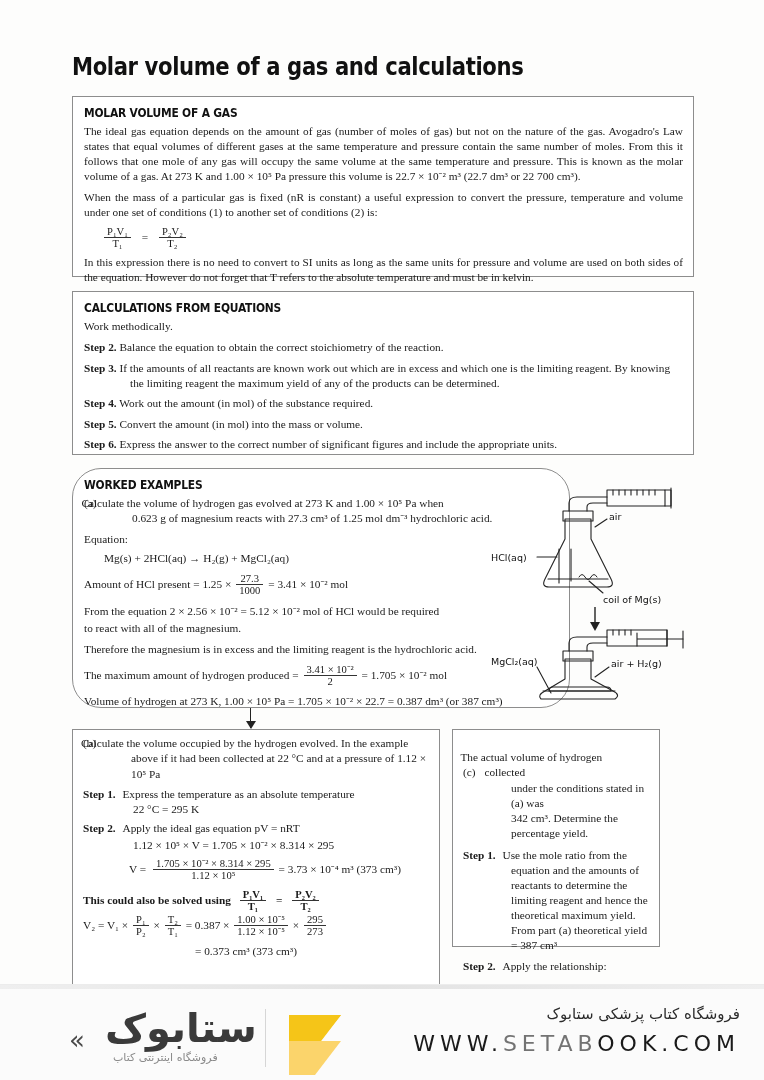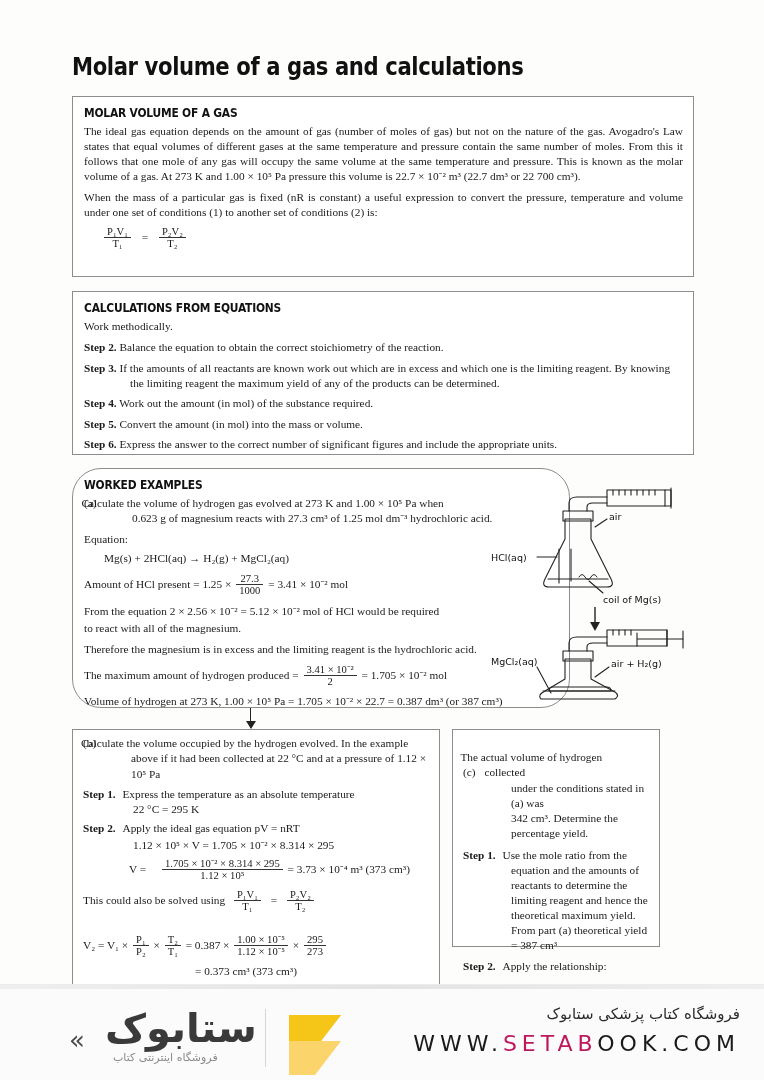--- a/index.html
+++ b/index.html
@@ -71,21 +71,21 @@
     width: 0; height: 0;
     border-left: 5px solid transparent; border-right: 5px solid transparent;
     border-top: 8px solid #222;
   }
 
   
   .footer { position: absolute; left: 0; bottom: 0; width: 764px; height: 96px; background: #fbfbfb; border-top: 1px solid #ececec; }
   .footer-rule { position:absolute; left:0; top:0; width:764px; height:4px; background: linear-gradient(to right,#efefef,#e3e3e3,#efefef); }
   .brand-fa { position: absolute; right: 24px; top: 20px; font-family: "DejaVu Sans", sans-serif; font-size: 15px; color: #2b2b2b; direction: rtl; }
   .brand-url { position: absolute; right: 24px; top: 46px; font-family: "DejaVu Sans", sans-serif; font-size: 22px; letter-spacing: 5px; color: #1a1a1a; font-weight: 500; }
-  .brand-url .hl { color: #be185d; }
+  .brand-url .hl { color: #737373; }
   .logo-wrap { position: absolute; left: 55px; top: 14px; width: 310px; height: 70px; }
   .logo-fa-main { position:absolute; left: 50px; top: 6px; font-family:"DejaVu Sans", sans-serif; font-size: 40px; font-weight: 700; color:#3a3a3a; direction: rtl; letter-spacing:-2px; }
   .logo-fa-sub { position:absolute; left: 58px; top: 52px; font-family:"DejaVu Sans", sans-serif; font-size: 11px; color:#8a8a8a; direction: rtl; }
   .logo-chev { position:absolute; left: 14px; top: 26px; font-family:"DejaVu Sans", sans-serif; font-size: 26px; color:#4a4a4a; }
   .logo-div { position:absolute; left: 210px; top: 10px; width:1px; height:58px; background:#d6d6d6; }
   .logo-mark { position: absolute; left: 228px; top: 12px; }
 </style>
 </head>
 <body>
 
@@ -101,20 +101,21 @@
       <span class="frac fs">
         <span class="num">P₁V₁</span>
         <span class="den">T₁</span>
       </span>
       <span style="margin:0 6px;">=</span>
       <span class="frac fs">
         <span class="num">P₂V₂</span>
         <span class="den">T₂</span>
       </span>
     </div>
+    <p class="t">In this expression there is no need to convert to SI units as long as the same units for pressure and volume are used on both sides of the equation. However do not forget that T refers to the absolute temperature and must be in kelvin.</p>
   </div>
 
   <div class="box" id="box-calc" style="left:72px; top:291px; width:622px; height:164px;">
     <div class="box-title">CALCULATIONS FROM EQUATIONS</div>
     <p class="t">Work methodically.</p>
     <div class="step">
       <b>Step 2.</b>
       <span>Balance the equation to obtain the correct stoichiometry of the reaction.</span>
     </div>
     <div class="step">
@@ -270,28 +271,28 @@
     <div style="font-size:11.3px; padding-left:50px; margin-bottom:6px;">22 °C = 295 K</div>
 
     <div class="step" style="padding-left:50px; text-indent:-50px; margin-bottom:1px;">
       <b>Step 2.</b>
       <span style="margin-left:4px;text-align:right;">Apply the ideal gas equation pV = nRT</span>
     </div>
     <div style="font-size:11.3px; padding-left:50px; margin-bottom:4px;">1.12 × 10⁵ × V = 1.705 × 10⁻² × 8.314 × 295</div>
 
     <div style="font-size:11.3px; margin:6px 0 8px 46px;">
       <span>V =</span>
-      <span class="frac fs" style="margin-left:13px;">
+      <span class="frac fs" style="margin-left:4px;">
         <span class="num">1.705 × 10⁻² × 8.314 × 295</span>
         <span class="den">1.12  × 10⁵</span>
       </span>
       <span>= 3.73 × 10⁻⁴ m³ (373 cm³)</span>
     </div>
 
-    <div style="font-size:11.3px; margin-bottom:22px;">
+    <div style="font-size:11.3px; margin-bottom:2px;font-weight:bold;">
       <span>This could also be solved using</span>
       <span class="frac fs" style="margin-left:6px;">
         <span class="num">P₁V₁</span>
         <span class="den">T₁</span>
       </span>
       <span style="margin:0 5px;">=</span>
       <span class="frac fs">
         <span class="num">P₂V₂</span>
         <span class="den">T₂</span>
       </span>

